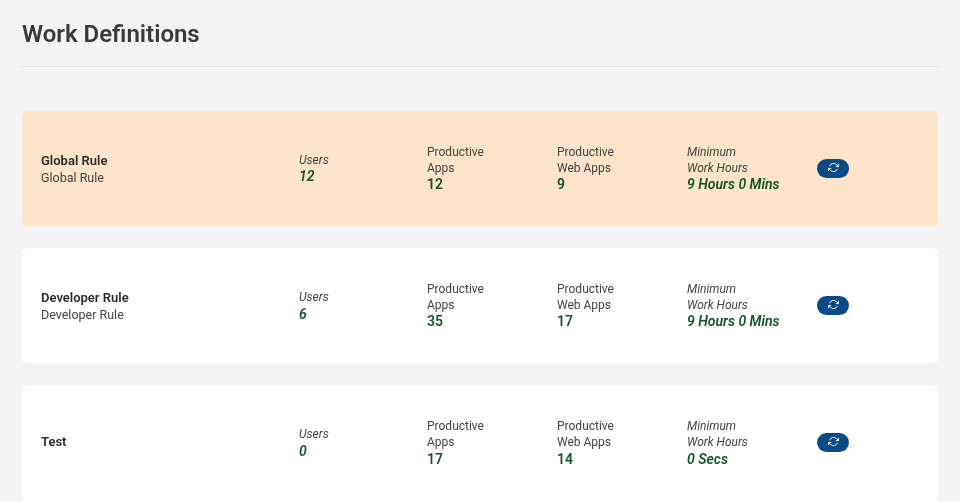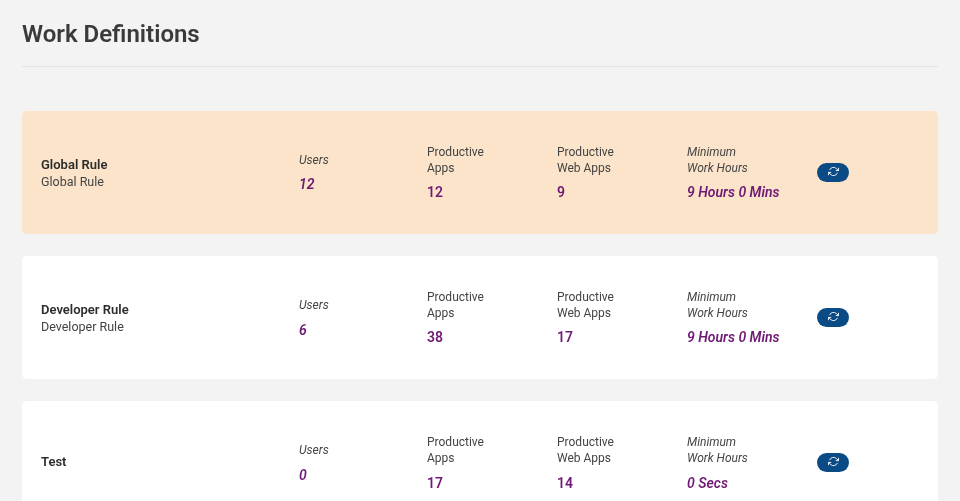--- a/index.html
+++ b/index.html
@@ -92,22 +92,22 @@
       color: #444;
     }
     .metric-label {
       font-size: 12px;
       color: #444;
       line-height: 1.3;
     }
     .metric-value {
       font-size: 14px;
       font-weight: 600;
-      color: #701a75;
-      margin-top: 8px;
+      color: #14532d;
+      margin-top: 0;
     }
     .icon-btn {
       background: #0a4b85;
       border: none;
       border-radius: 14px;
       width: 32px;
       height: 19px;
       cursor: pointer;
       display: flex;
       align-items: center;
@@ -171,21 +171,21 @@
       <div class="rule-name">Developer Rule</div>
       <div class="rule-sub">Developer Rule</div>
     </div>
     <div class="col col-users">
       <div class="metric-label">Users</div>
       <div class="metric-value">6</div>
     </div>
     <div class="col col-apps">
       <div class="metric-label">Productive</div>
       <div class="metric-label">Apps</div>
-      <div class="metric-value">38</div>
+      <div class="metric-value">35</div>
     </div>
     <div class="col col-webapps">
       <div class="metric-label">Productive</div>
       <div class="metric-label">Web Apps</div>
       <div class="metric-value">17</div>
     </div>
     <div class="col col-hours">
       <div class="metric-label">Minimum</div>
       <div class="metric-label">Work Hours</div>
       <div class="metric-value">9 Hours 0 Mins</div>

